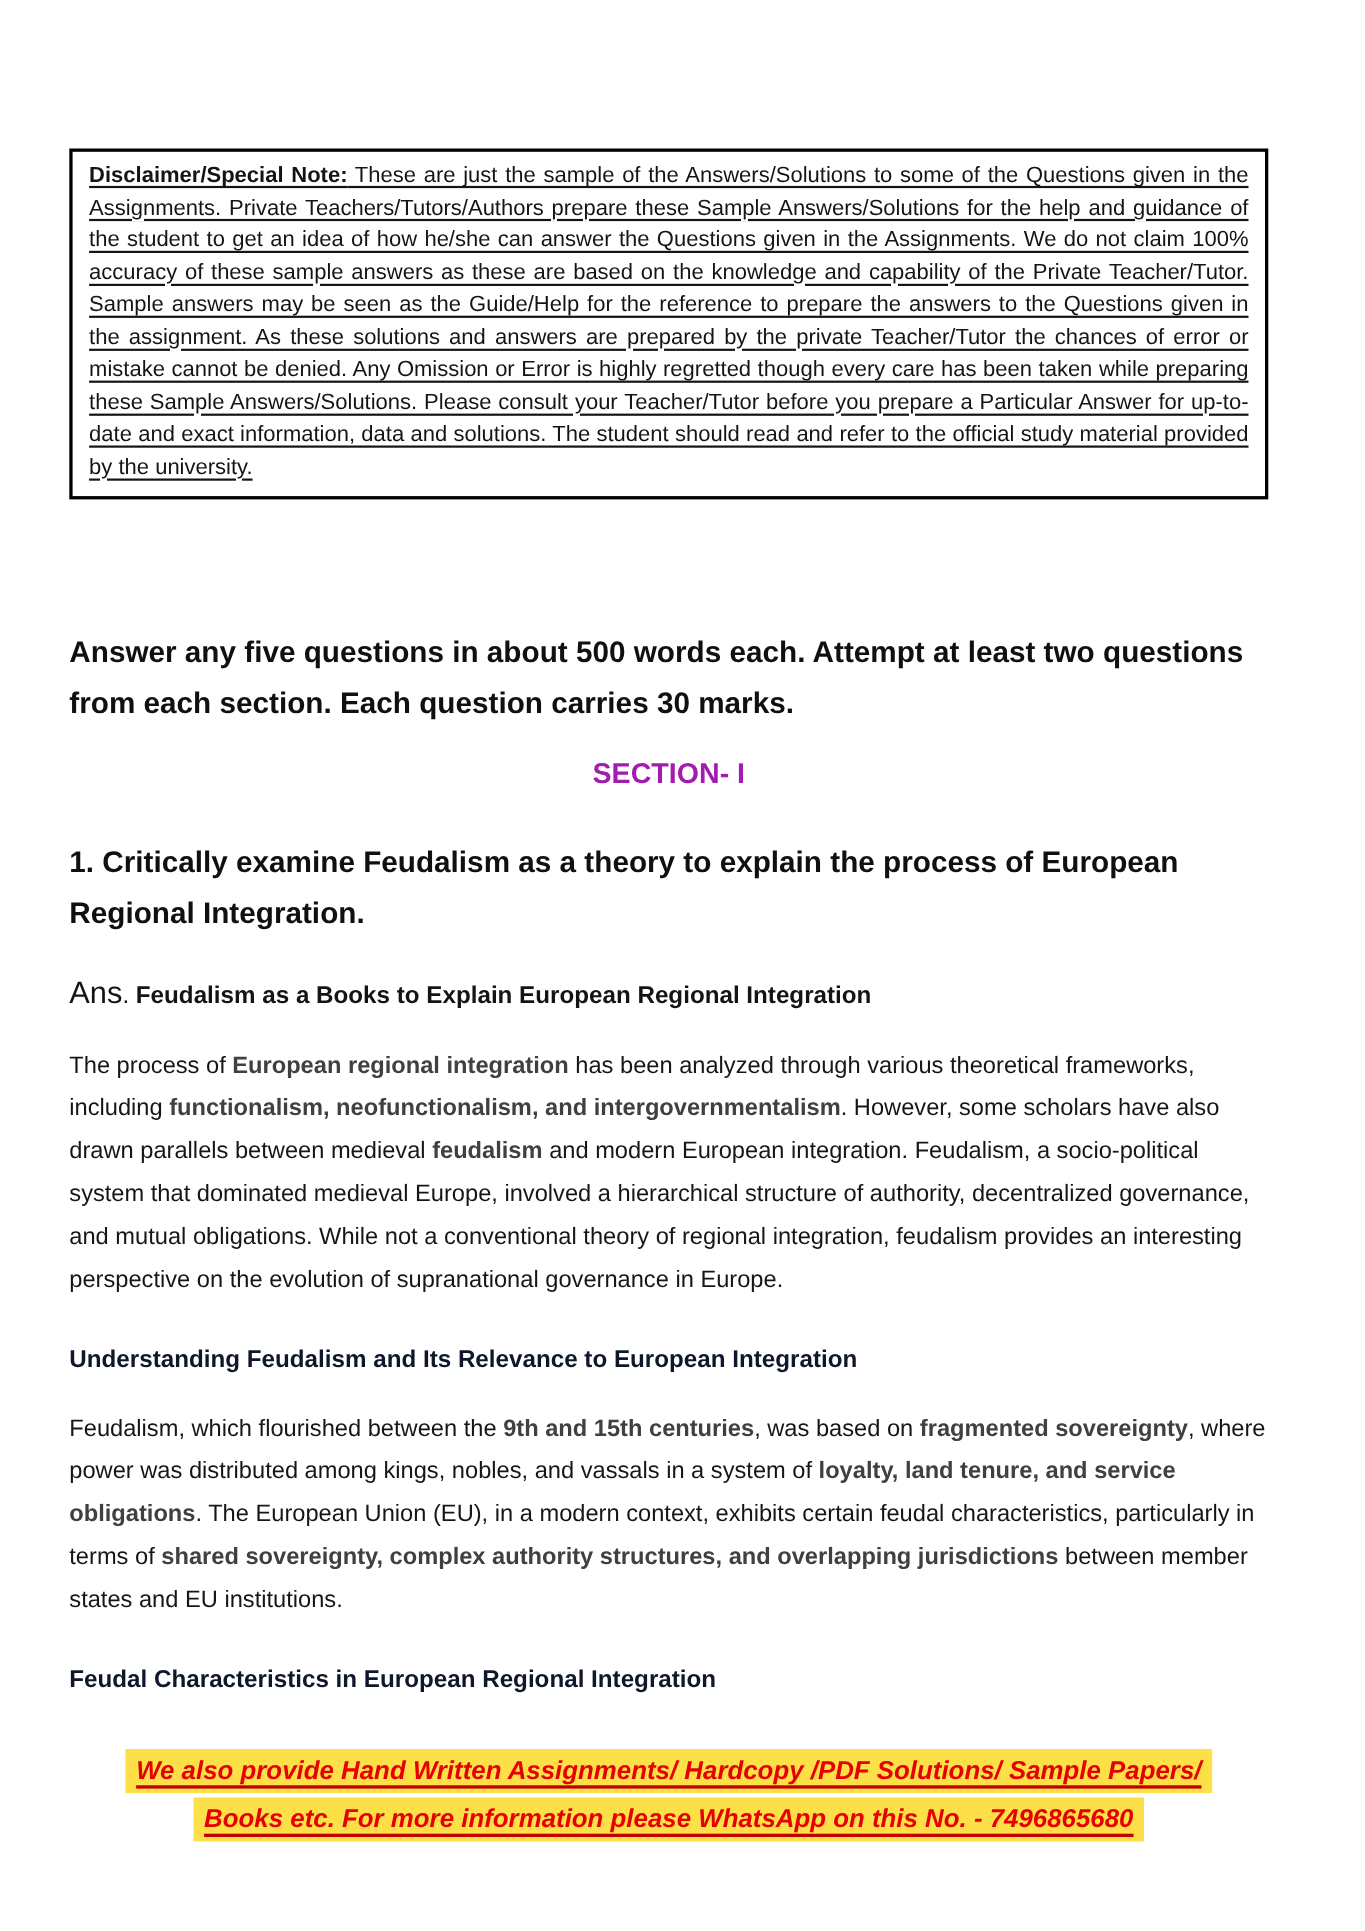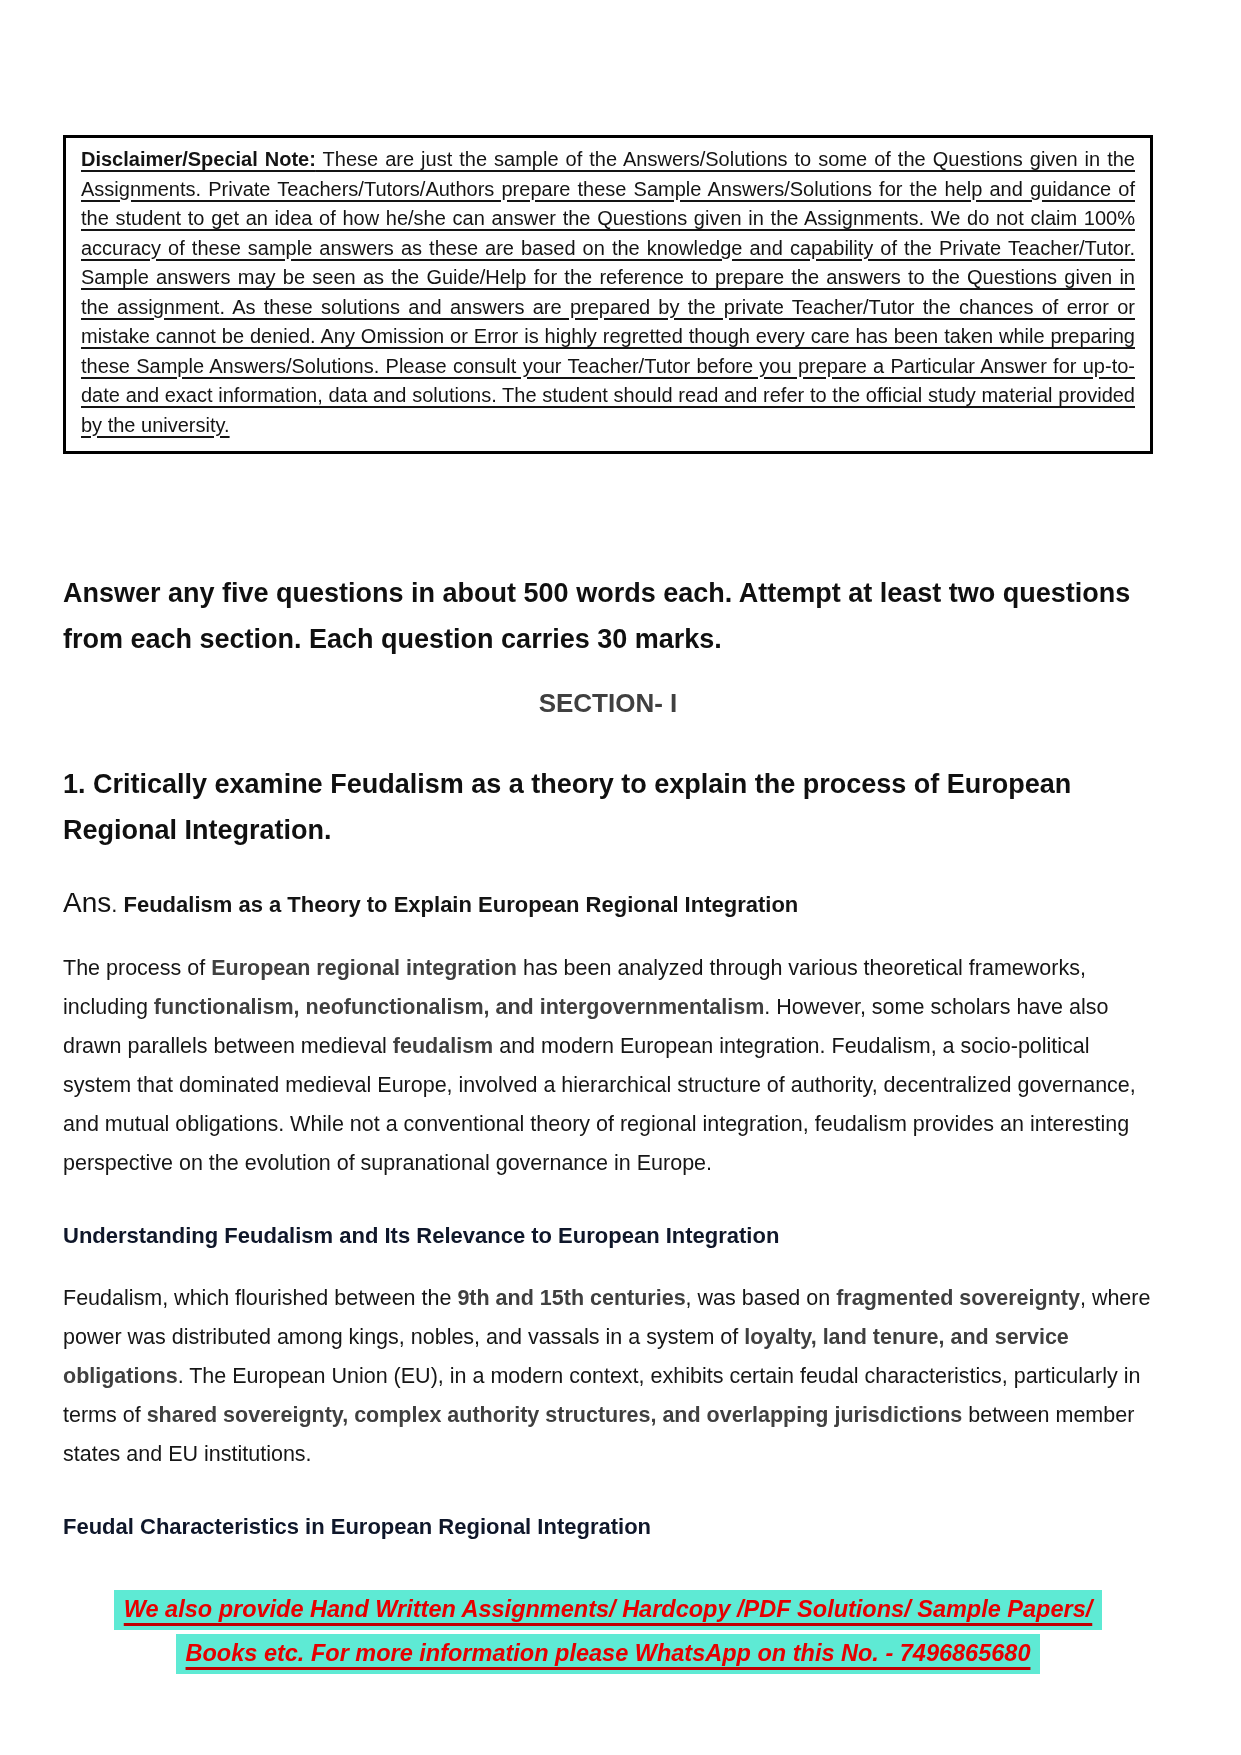--- a/index.html
+++ b/index.html
@@ -47,21 +47,21 @@
     line-height: 46px;
     color: #101010;
   }
 
   
   .section-heading {
     margin: 26px 0 0 0;
     font-size: 26px;
     font-weight: bold;
     text-align: center;
-    color: #404040;
+    color: #a21caf;
   }
 
   
   .question {
     margin: 42px 0 0 0;
     font-size: 27px;
     font-weight: bold;
     line-height: 46px;
     color: #101010;
   }
@@ -95,21 +95,21 @@
   
   .promo-footer {
     margin: 50px 0 0 0;
     display: flex;
     flex-direction: column;
     align-items: center;
     gap: 4px;
   }
   .promo-line {
     display: inline-block;
-    background: #5eead4;
+    background: #fde047;
     color: #E60000;
     font-weight: bold;
     font-style: italic;
     font-size: 23.5px;
     line-height: 36px;
     padding: 1px 10px 3px 10px;
     text-decoration: underline;
     text-decoration-color: #C00000;
     text-decoration-thickness: 2.5px;
     text-underline-offset: 6px;
@@ -124,21 +124,21 @@
     <div class="disclaimer-box">
       <p class="disclaimer-para"><u><b class="disclaimer-label">Disclaimer/Special Note:</b><span> These are just the sample of the Answers/Solutions to some of the Questions given in the Assignments. Private Teachers/Tutors/Authors prepare these Sample Answers/Solutions for the help and guidance of the student to get an idea of how he/she can answer the Questions given in the Assignments. We do not claim 100% accuracy of these sample answers as these are based on the knowledge and capability of the Private Teacher/Tutor. Sample answers may be seen as the Guide/Help for the reference to prepare the answers to the Questions given in the assignment. As these solutions and answers are prepared by the private Teacher/Tutor the chances of error or mistake cannot be denied. Any Omission or Error is highly regretted though every care has been taken while preparing these Sample Answers/Solutions. Please consult your Teacher/Tutor before you prepare a Particular Answer for up-to-date and exact information, data and solutions. The student should read and refer to the official study material provided by the university.</span></u></p>
     </div>
 
     <p class="instructions">Answer any five questions in about 500 words each. Attempt at least two questions from each section. Each question carries 30 marks.</p>
 
     <div class="section-heading">SECTION- I</div>
 
     <div class="question">1. Critically examine Feudalism as a theory to explain the process of European Regional Integration.</div>
 
-    <p class="answer-heading"><span class="ans-label">Ans</span><span class="ans-sep">. </span><b class="ans-title">Feudalism as a Theory to Explain European Regional Integration</b></p>
+    <p class="answer-heading"><span class="ans-label">Ans</span><span class="ans-sep">. </span><b class="ans-title">Feudalism as a Books to Explain European Regional Integration</b></p>
 
     <p class="body-para"><span>The process of </span><b>European regional integration</b><span> has been analyzed through various theoretical frameworks, including </span><b>functionalism, neofunctionalism, and intergovernmentalism</b><span>. However, some scholars have also drawn parallels between medieval </span><b>feudalism</b><span> and modern European integration. Feudalism, a socio-political system that dominated medieval Europe, involved a hierarchical structure of authority, decentralized governance, and mutual obligations. While not a conventional theory of regional integration, feudalism provides an interesting perspective on the evolution of supranational governance in Europe.</span></p>
 
     <div class="subheading">Understanding Feudalism and Its Relevance to European Integration</div>
 
     <p class="body-para"><span>Feudalism, which flourished between the </span><b>9th and 15th centuries</b><span>, was based on </span><b>fragmented sovereignty</b><span>, where power was distributed among kings, nobles, and vassals in a system of </span><b>loyalty, land tenure, and service obligations</b><span>. The European Union (EU), in a modern context, exhibits certain feudal characteristics, particularly in terms of </span><b>shared sovereignty, complex authority structures, and overlapping jurisdictions</b><span> between member states and EU institutions.</span></p>
 
     <div class="subheading">Feudal Characteristics in European Regional Integration</div>
 
     <div class="promo-footer">

